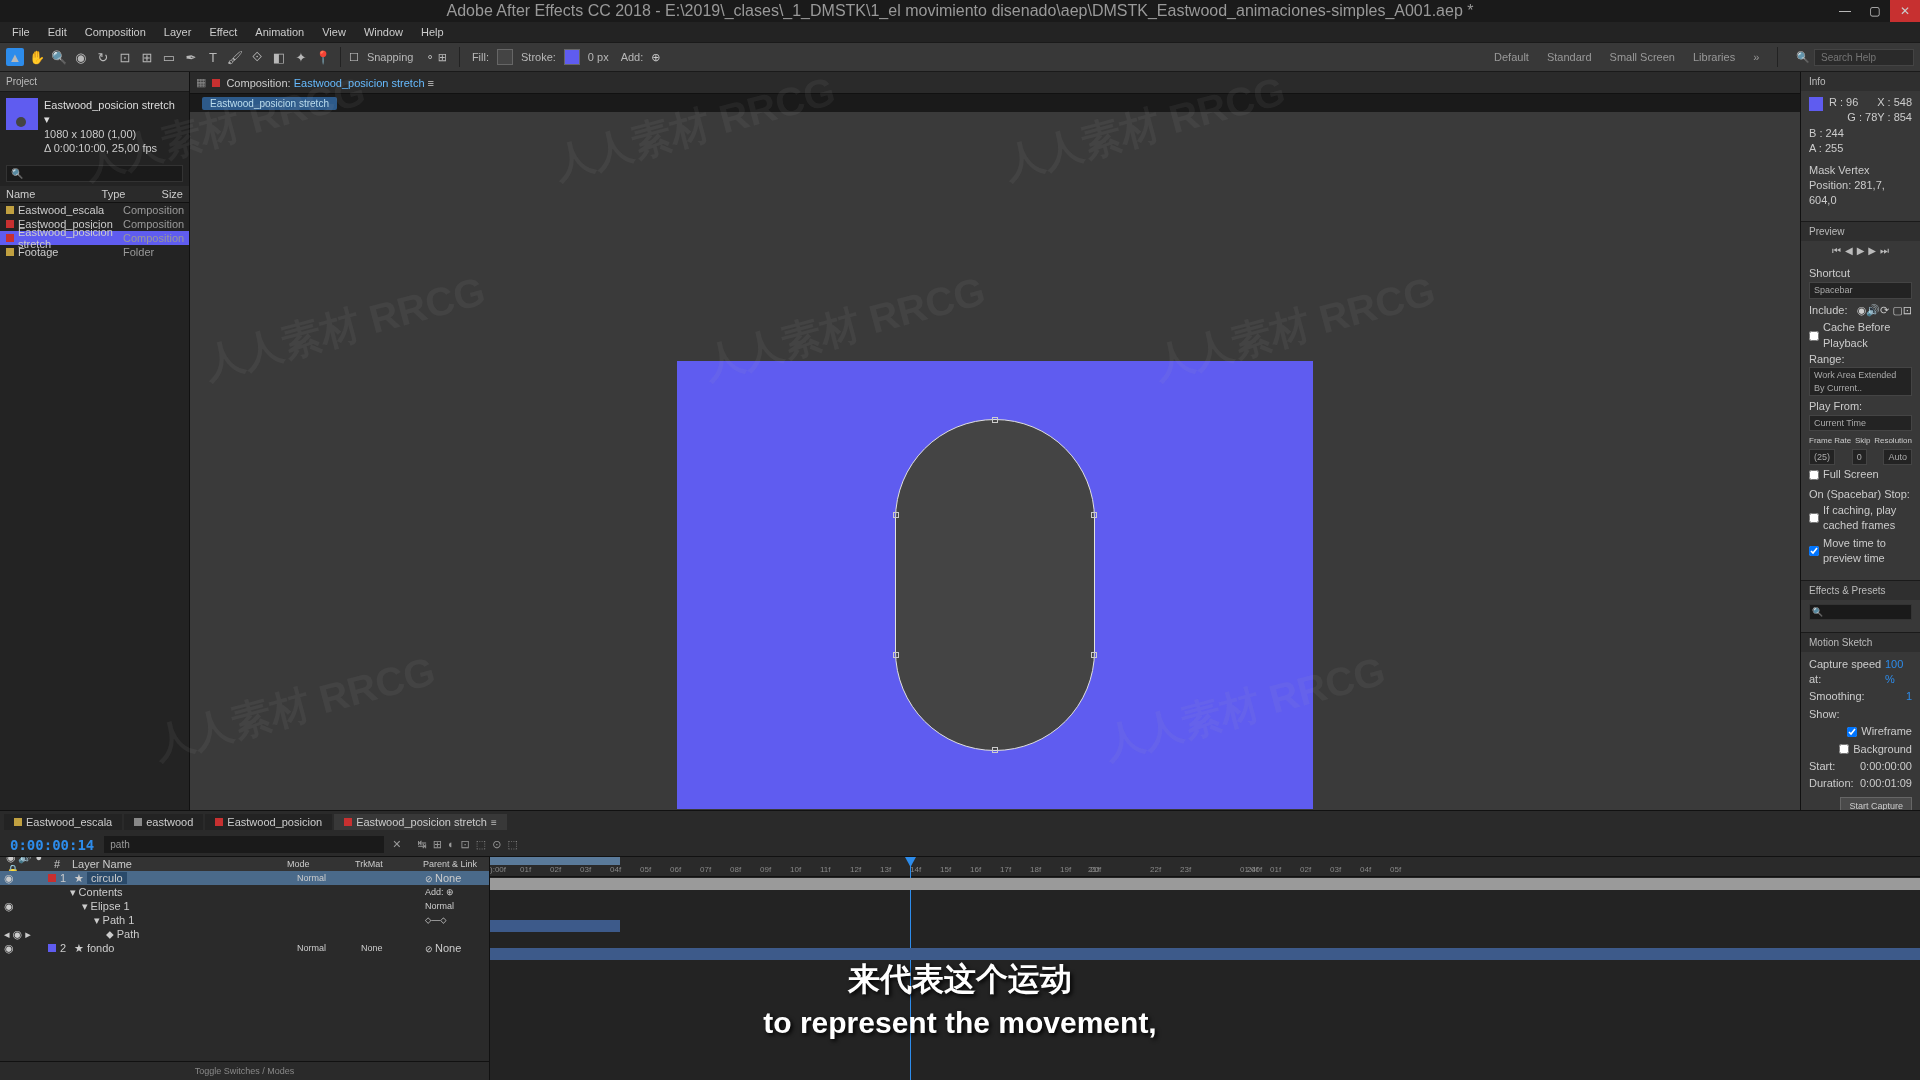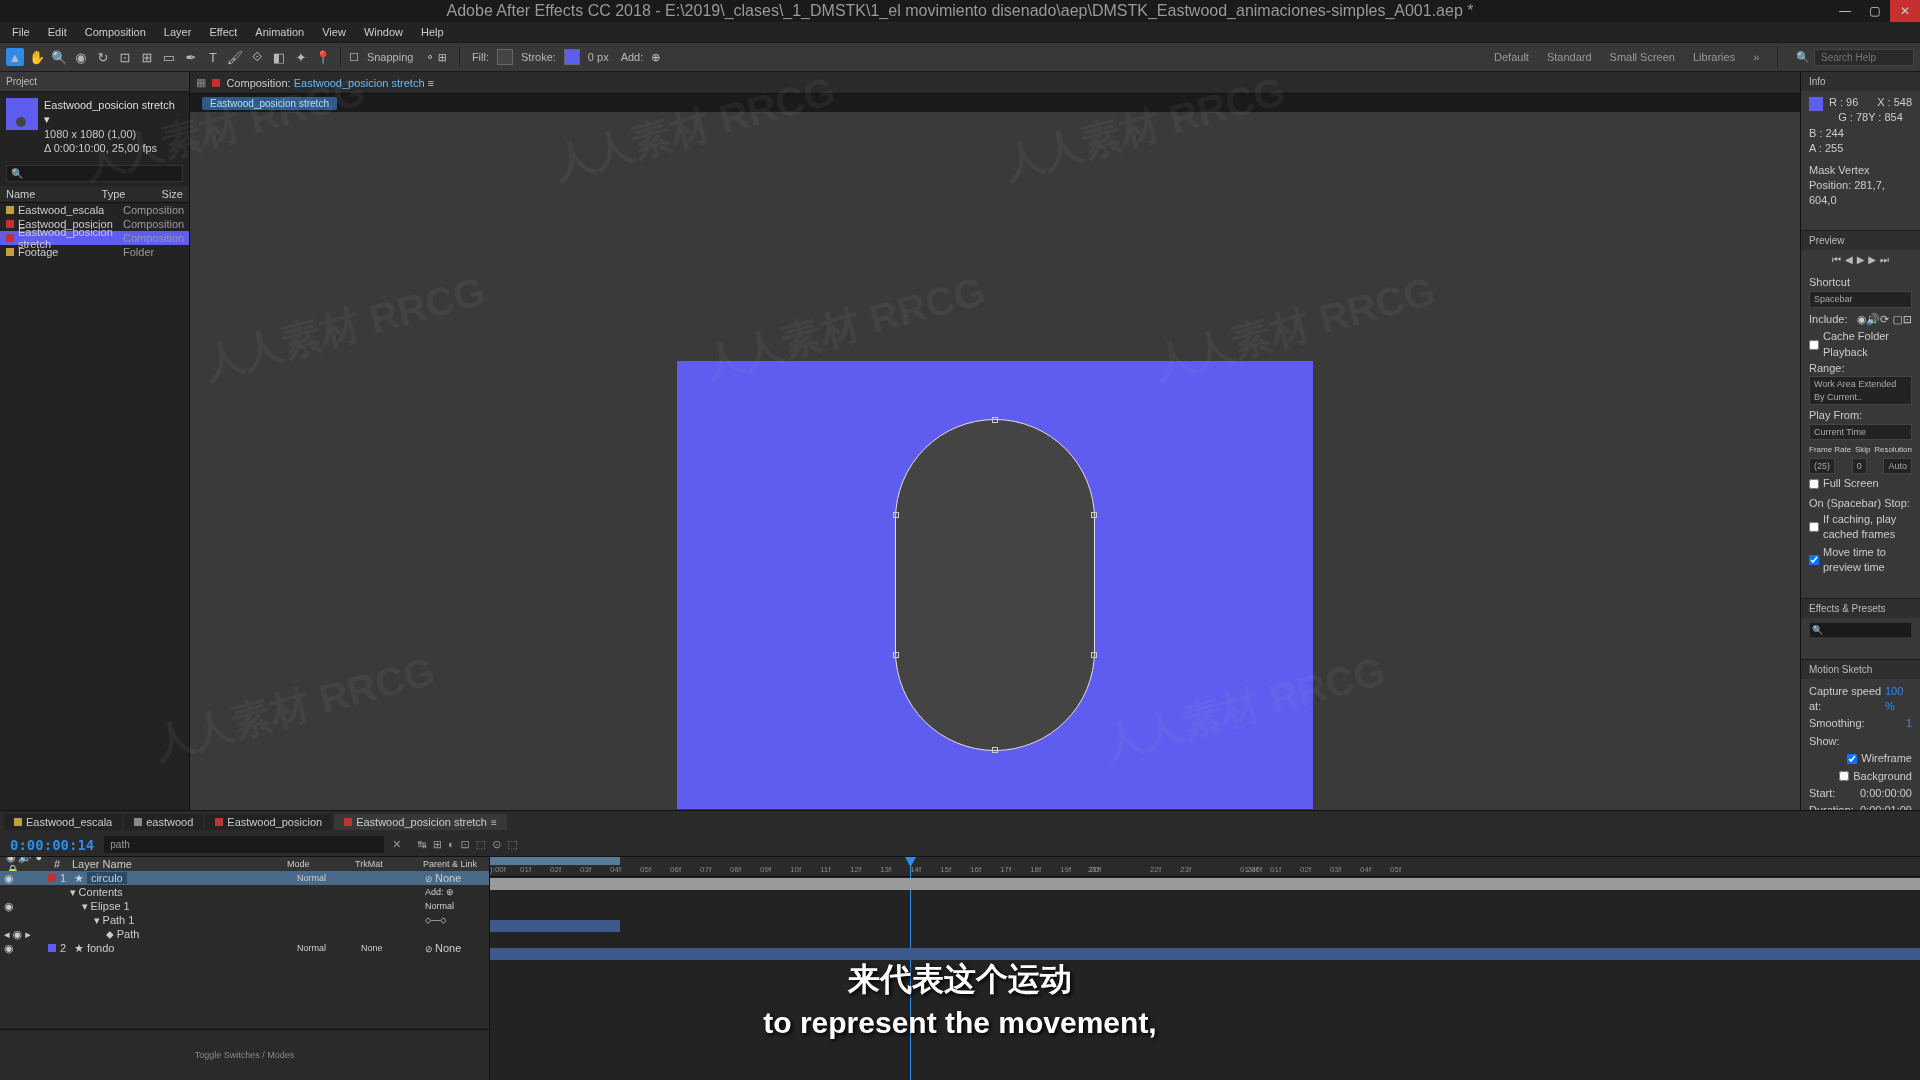--- a/index.html
+++ b/index.html
@@ -46,21 +46,21 @@
 .comp-tab-bar .dot{width:8px;height:8px;background:#c73030}
 .comp-breadcrumb{height:18px;padding:0 12px;display:flex;align-items:center}
 .breadcrumb-pill{background:#2d5a8a;color:#bde;padding:1px 8px;font-size:10px;border-radius:2px}
 .viewer{flex:1;display:flex;align-items:center;justify-content:center;background:#3a3a3a;position:relative;overflow:hidden}
 .canvas{width:636px;height:448px;background:#5f5cf0;display:flex;align-items:center;justify-content:center;position:relative}
 .shape{width:200px;height:332px;background:#444;border-radius:100px;border:1px solid #e0e0e0;position:relative}
 .handle{position:absolute;width:6px;height:6px;border:1px solid #ccc;background:transparent}
 .viewer-footer{height:22px;background:#2a2a2a;display:flex;align-items:center;padding:0 8px;gap:10px;font-size:10px;color:#bbb;border-top:1px solid #111}
 .viewer-footer span{white-space:nowrap}
 .rightcol{width:120px;background:#383838;display:flex;flex-direction:column;border-left:1px solid #111}
-.rpanel{border-bottom:1px solid #1a1a1a;padding-bottom:17px}
+.rpanel{border-bottom:1px solid #1a1a1a;padding-bottom:8px}
 .rpanel-head{padding:4px 8px;font-size:10px;color:#bbb;background:#2f2f2f}
 .rpanel-body{padding:4px 8px;font-size:9px;color:#aaa;line-height:1.4}
 .info-swatch{width:14px;height:14px;background:#5f5cf0;float:left;margin-right:6px;margin-top:2px}
 .playbtns{display:flex;justify-content:center;gap:4px;padding:4px 0}
 .playbtns span{font-size:10px;color:#bbb}
 .rrow{display:flex;justify-content:space-between;padding:1px 0}
 .rsel{background:#232323;border:1px solid #444;padding:1px 4px;font-size:9px;color:#aaa;display:inline-block}
 .chk{font-size:9px;display:flex;align-items:center;gap:4px;padding:1px 0}
 .chk input{width:10px;height:10px}
 .btn{background:#4a4a4a;border:1px solid #666;padding:2px 8px;font-size:9px;color:#ccc;display:inline-block}
@@ -255,21 +255,21 @@
 
   <div class="rightcol">
     <div class="rpanel">
       <div class="rpanel-head">Info</div>
       <div class="rpanel-body">
         <div class="info-swatch"></div>
         <div style="display:flex;justify-content:space-between">
             <span>R : 96</span>
             <span>X : 548</span>
           </div>
-        <div style="display:flex;justify-content:center">
+        <div style="display:flex;justify-content:flex-end">
             <span>G : 78</span>
             <span>Y : 854</span>
           </div>
         <div>B : 244</div>
         <div>A : 255</div>
         <div style="clear:both;margin-top:6px">Mask Vertex</div>
         <div>Position: 281,7, 604,0</div>
       </div>
     </div>
     <div class="rpanel">
@@ -285,21 +285,21 @@
         <div class="rrow">
             <span>Shortcut</span>
           </div>
         <div class="rsel" style="width:100%">Spacebar</div>
         <div class="rrow" style="margin-top:3px">
             <span>Include:</span>
             <span>◉🔊⟳ ▢⊡</span>
           </div>
         <div class="chk">
             <input type="checkbox" style="">
-            <span>Cache Folder Playback</span>
+            <span>Cache Before Playback</span>
           </div>
         <div>Range:</div>
         <div class="rsel" style="width:100%">Work Area Extended By Current..</div>
         <div style="margin-top:3px">Play From:</div>
         <div class="rsel" style="width:100%">Current Time</div>
         <div class="rrow" style="margin-top:3px">
             <span style="font-size:8px">Frame Rate</span>
             <span style="font-size:8px">Skip</span>
             <span style="font-size:8px">Resolution</span>
           </div>
@@ -453,21 +453,21 @@
       <div class="layer-row">
         <span style="width:40px">◉</span>
           <span style="width:8px;height:8px;background:#5f5cf0"></span>
         <span style="width:10px">2</span>
         <span style="flex:1">★ <span>fondo</span></span>
         <span class="mode-cell">Normal</span>
         <span class="mode-cell">None</span>
         <span class="mode-cell">⊘ <span>None</span></span>
       </div>
       <div style="flex:1"></div>
-      <div style="text-align:center;padding:20px;font-size:9px;color:#888;border-top:1px solid #111">Toggle Switches / Modes</div>
+      <div style="text-align:center;padding:4px;font-size:9px;color:#888;border-top:1px solid #111">Toggle Switches / Modes</div>
     </div>
     <div class="tl-right">
       <div class="ruler">
         <div class="ruler-workarea"></div>
       <span class="tick" style="left: 0px;">):00f</span>
           <span class="tick" style="left: 30px;">01f</span>
           <span class="tick" style="left: 60px;">02f</span>
           <span class="tick" style="left: 90px;">03f</span>
           <span class="tick" style="left: 120px;">04f</span>
           <span class="tick" style="left: 150px;">05f</span>

